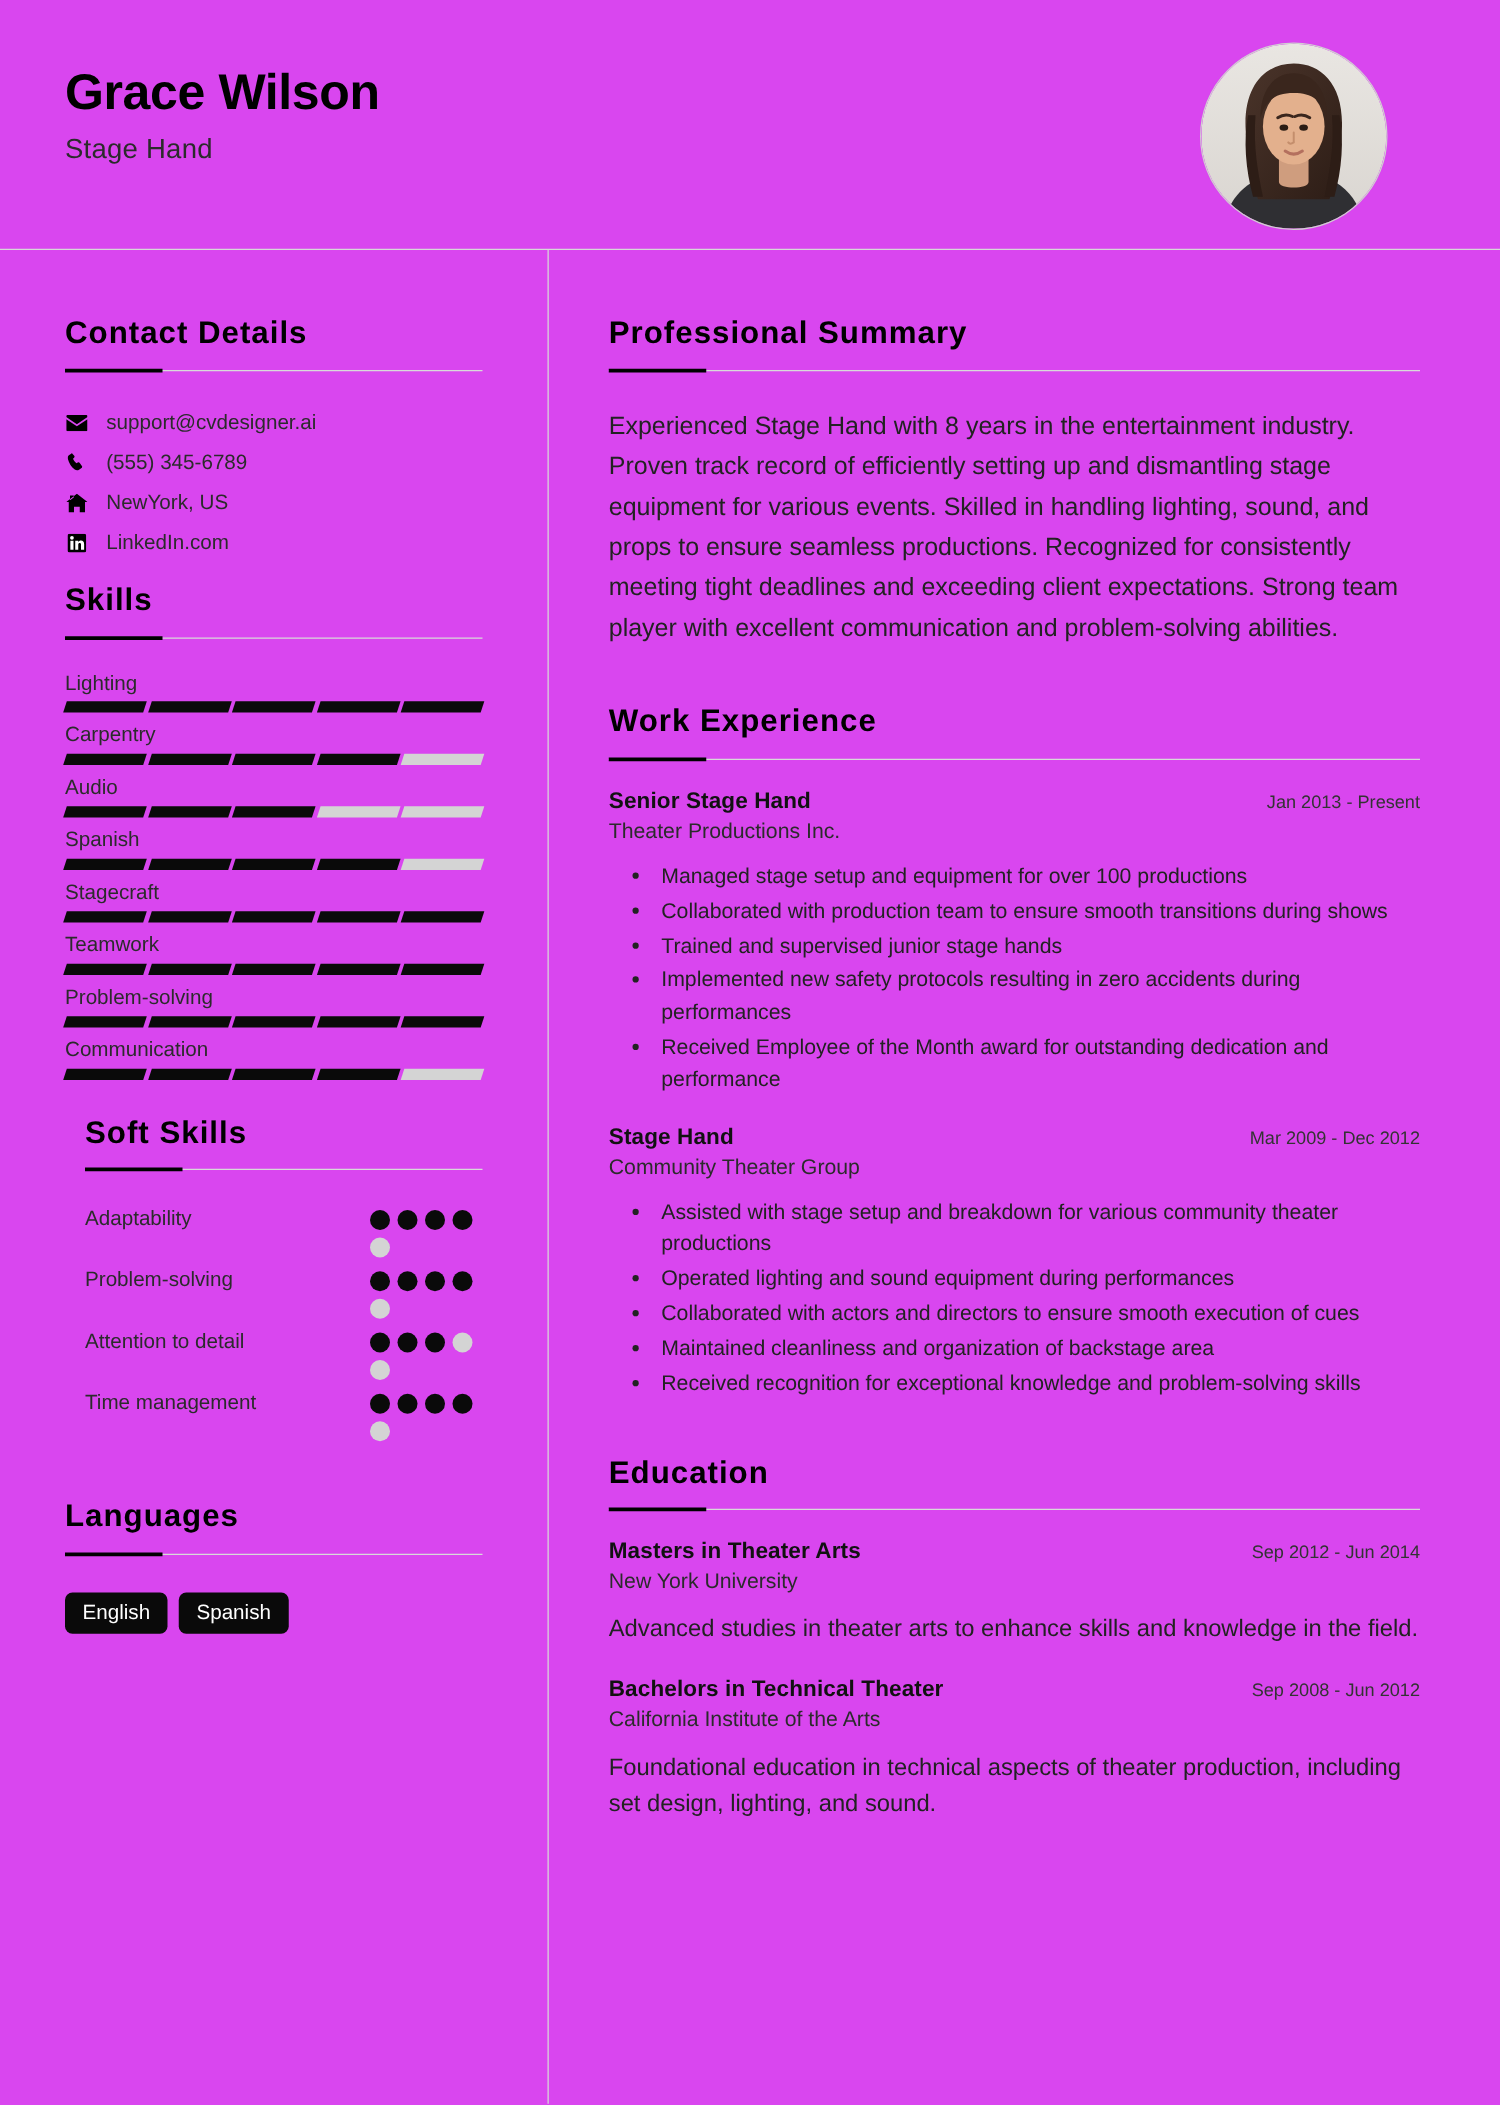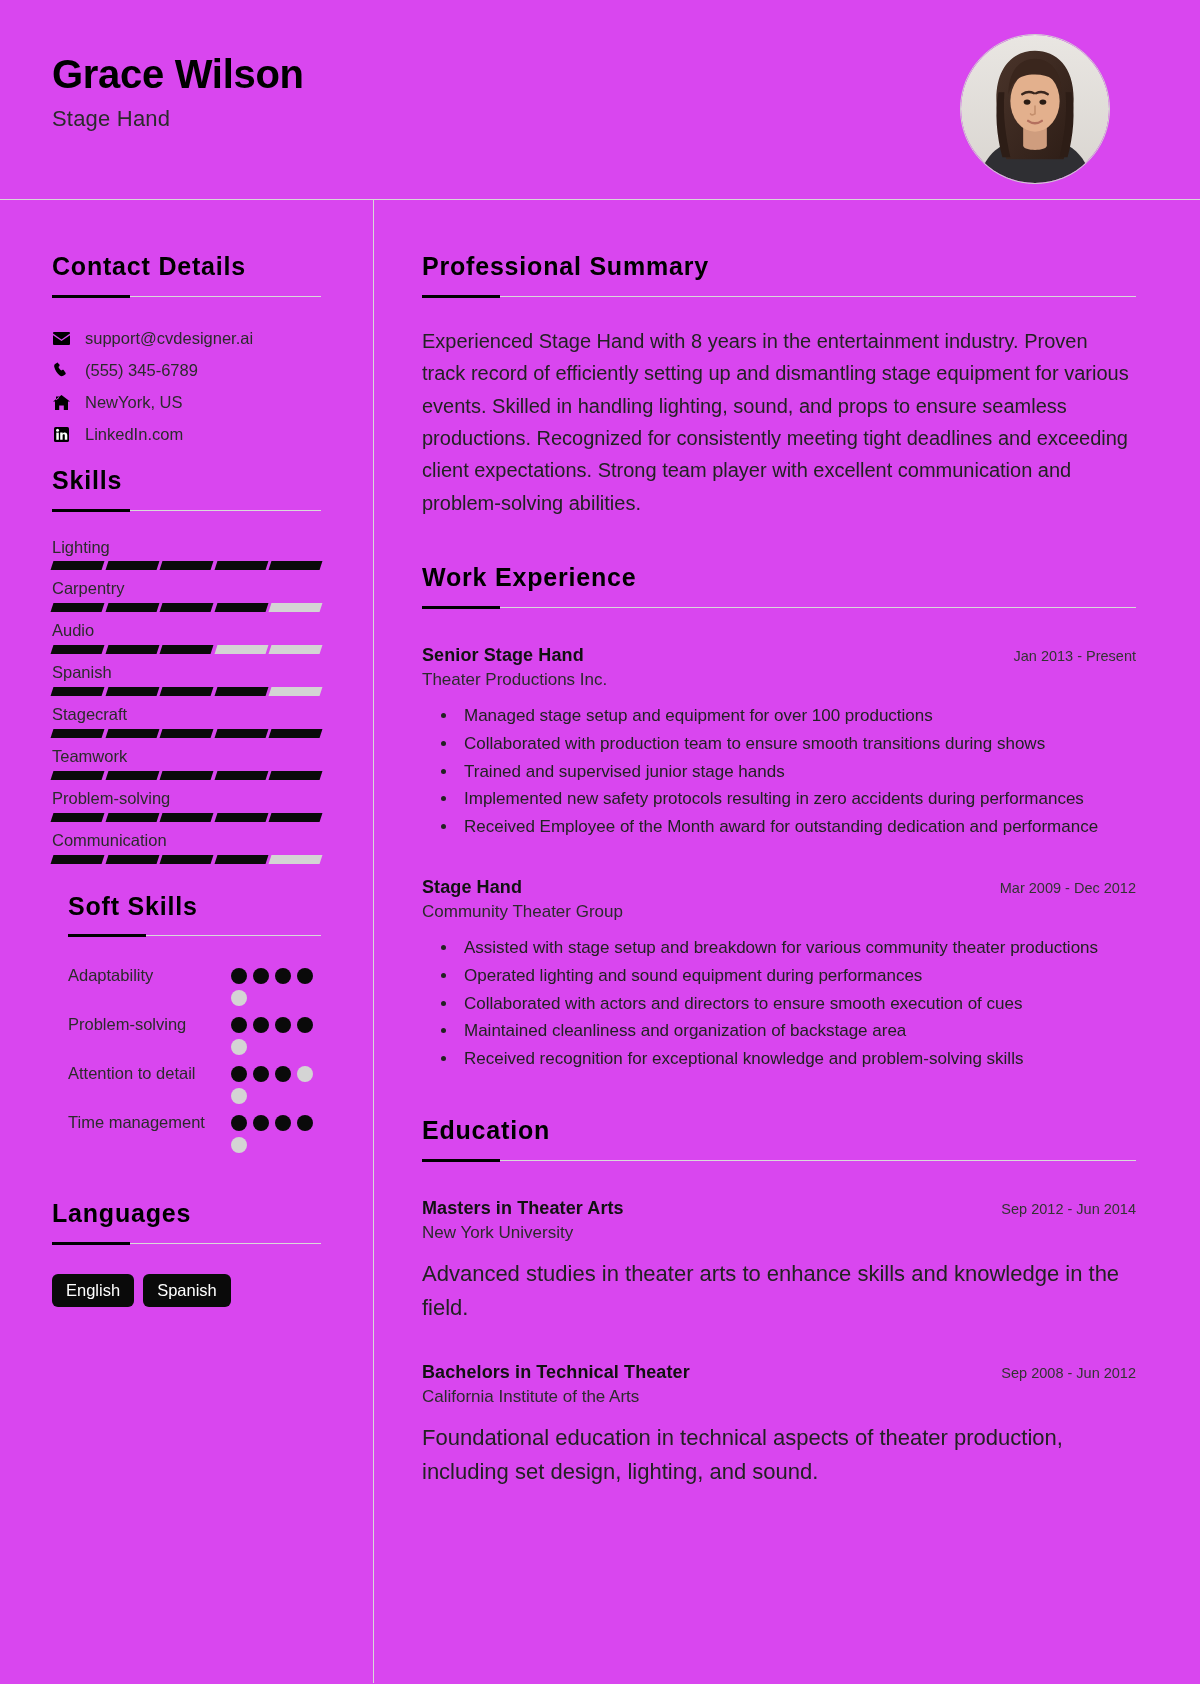--- a/index.html
+++ b/index.html
@@ -62,21 +62,21 @@
   .avatar-wrap svg { display: block; width: 100%; height: 100%; }
 
   
   .body-grid {
     display: flex;
     align-items: stretch;
     height: 1483px;
   }
 
   .col-left {
-    width: 374px;
+    width: 439px;
     flex: none;
     padding: 52px 52px 0 52px;
     border-right: 1px solid #d8d8d8;
   }
 
   .col-right {
     flex: 1;
     padding: 52px 64px 0 48px;
   }
 
@@ -208,21 +208,21 @@
   
   .summary-text {
     margin-top: 28px;
     font-size: 20px;
     line-height: 1.62;
     color: #222222;
   }
 
   .block-gap { margin-top: 44px; }
 
-  .entry { margin-top: 37px; }
+  .entry { margin-top: 22px; }
 
   .entry-head {
     display: flex;
     align-items: baseline;
     justify-content: space-between;
     gap: 18px;
   }
 
   .entry-role {
     font-size: 18px;
@@ -251,21 +251,21 @@
 
   .entry-bullets li {
     font-size: 17px;
     line-height: 1.52;
     color: #222222;
     margin-bottom: 2px;
     padding-left: 6px;
   }
 
   .entry-desc {
-    font-size: 22px;
+    font-size: 19px;
     line-height: 1.55;
     color: #222222;
     margin-top: 14px;
   }
 </style>
 </head>
 <body>
 
 <div class="page">
 

